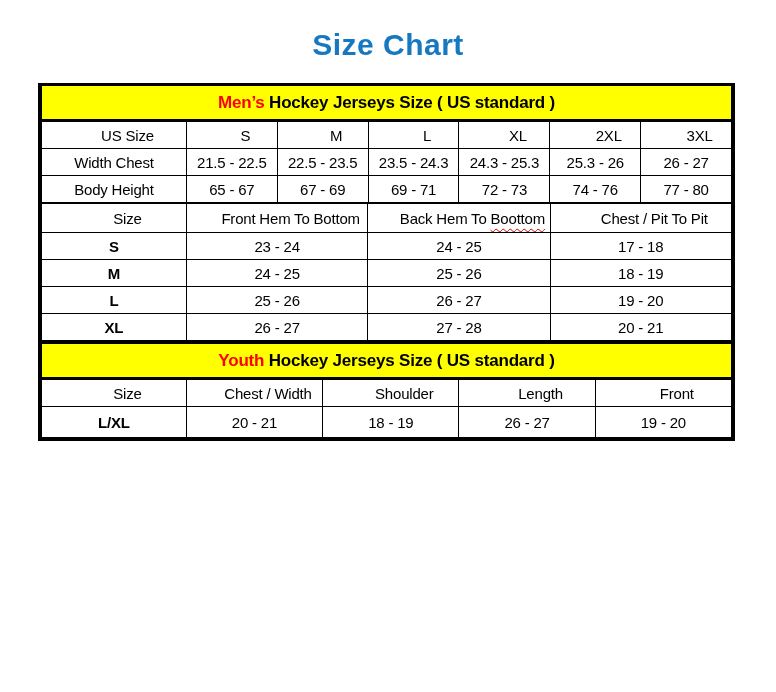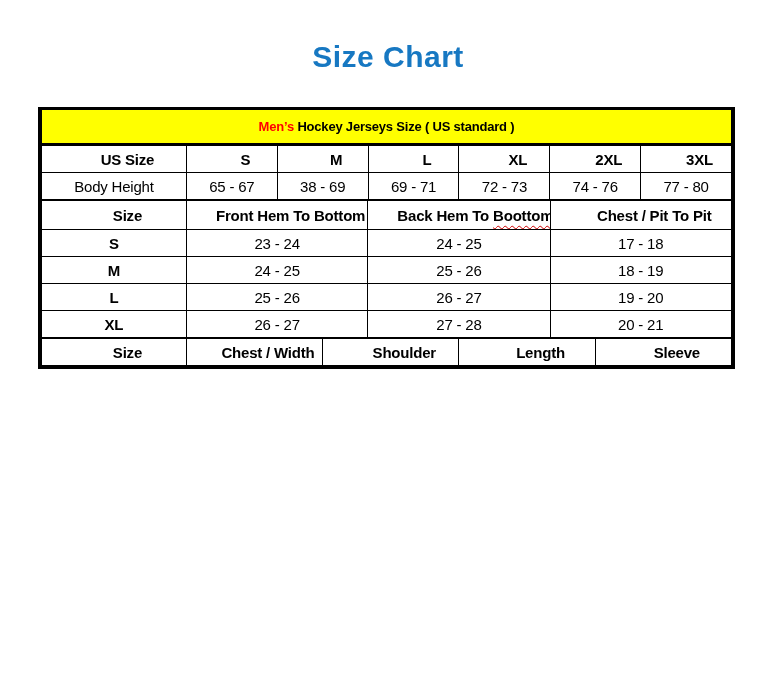--- a/index.html
+++ b/index.html
@@ -8,21 +8,21 @@
     background: #ffffff;
     font-family: "Liberation Sans", sans-serif;
   }
   body {
     width: 776px;
     height: 692px;
     position: relative;
     overflow: hidden;
   }
   .page-title {
-    margin: 12px;
+    margin: 0;
     padding-top: 27px;
     padding-bottom: 20px;
     text-align: center;
     color: #1778c2;
     font-size: 30px;
     line-height: 36px;
     font-weight: bold;
     letter-spacing: 0.5px;
     border-radius: 6px;
   }
@@ -45,29 +45,29 @@
     padding: 0 2px;
     font-size: 15px;
     letter-spacing: -0.2px;
     color: #000;
     white-space: nowrap;
     overflow: hidden;
   }
   tr.band-row td {
     background: #ffff00;
     font-weight: bold;
-    font-size: 13px;
+    font-size: 17px;
     height: 33px;
     border-top: 3px solid #000;
     border-bottom: 3px solid #000;
   }
   table.first tr.band-row td { border-top: none; }
   .band-accent { color: #ff0000; }
   tr.header-row th {
-    font-weight: bold;
+    font-weight: normal;
     height: 26px;
     padding-left: 29px;
   }
   tr.data-row td { height: 26px; }
   table.mens tr.data-row td.row-label { font-weight: normal; }
   table.womens tr.data-row td.row-label,
   table.youth tr.data-row td.row-label { font-weight: bold; }
   table.womens tr.header-row th { height: 28px; }
   table.youth tr.data-row td { height: 30px; }
   .squiggle {
@@ -102,23 +102,32 @@
     <tr class="header-row">
       <th>US Size</th>
       <th>S</th>
       <th>M</th>
       <th>L</th>
       <th>XL</th>
       <th>2XL</th>
       <th>3XL</th>
     </tr>
     <tr class="data-row">
+      <td class="row-label">Width Chest</td>
+      <td>21.5 - 22.5</td>
+      <td>22.5 - 23.5</td>
+      <td>23.5 - 24.3</td>
+      <td>24.3 - 25.3</td>
+      <td>25.3 - 26</td>
+      <td>26 - 27</td>
+    </tr>
+    <tr class="data-row">
       <td class="row-label">Body Height</td>
       <td>65 - 67</td>
-      <td>38 - 69</td>
+      <td>67 - 69</td>
       <td>69 - 71</td>
       <td>72 - 73</td>
       <td>74 - 76</td>
       <td>77 - 80</td>
     </tr>
   </tbody>
     </table>
 
   <table class="womens">
     <colgroup>
@@ -163,23 +172,33 @@
 
   <table class="youth">
     <colgroup>
       <col style="width:21%">
         <col style="width:19.75%">
         <col style="width:19.75%">
         <col style="width:19.75%">
         <col style="width:19.75%">
     </colgroup>
     <tbody>
+        <tr class="band-row">
+      <td colspan="5"><span class="band-accent">Youth</span><span> Hockey Jerseys Size ( US standard )</span></td>
+    </tr>
     <tr class="header-row">
       <th>Size</th>
       <th>Chest / Width</th>
       <th>Shoulder</th>
       <th>Length</th>
-      <th>Sleeve</th>
+      <th>Front</th>
+    </tr>
+    <tr class="data-row">
+      <td class="row-label">L/XL</td>
+      <td>20 - 21</td>
+      <td>18 - 19</td>
+      <td>26 - 27</td>
+      <td>19 - 20</td>
     </tr>
   </tbody>
     </table>
 
 </div>
 
 </body></html>

